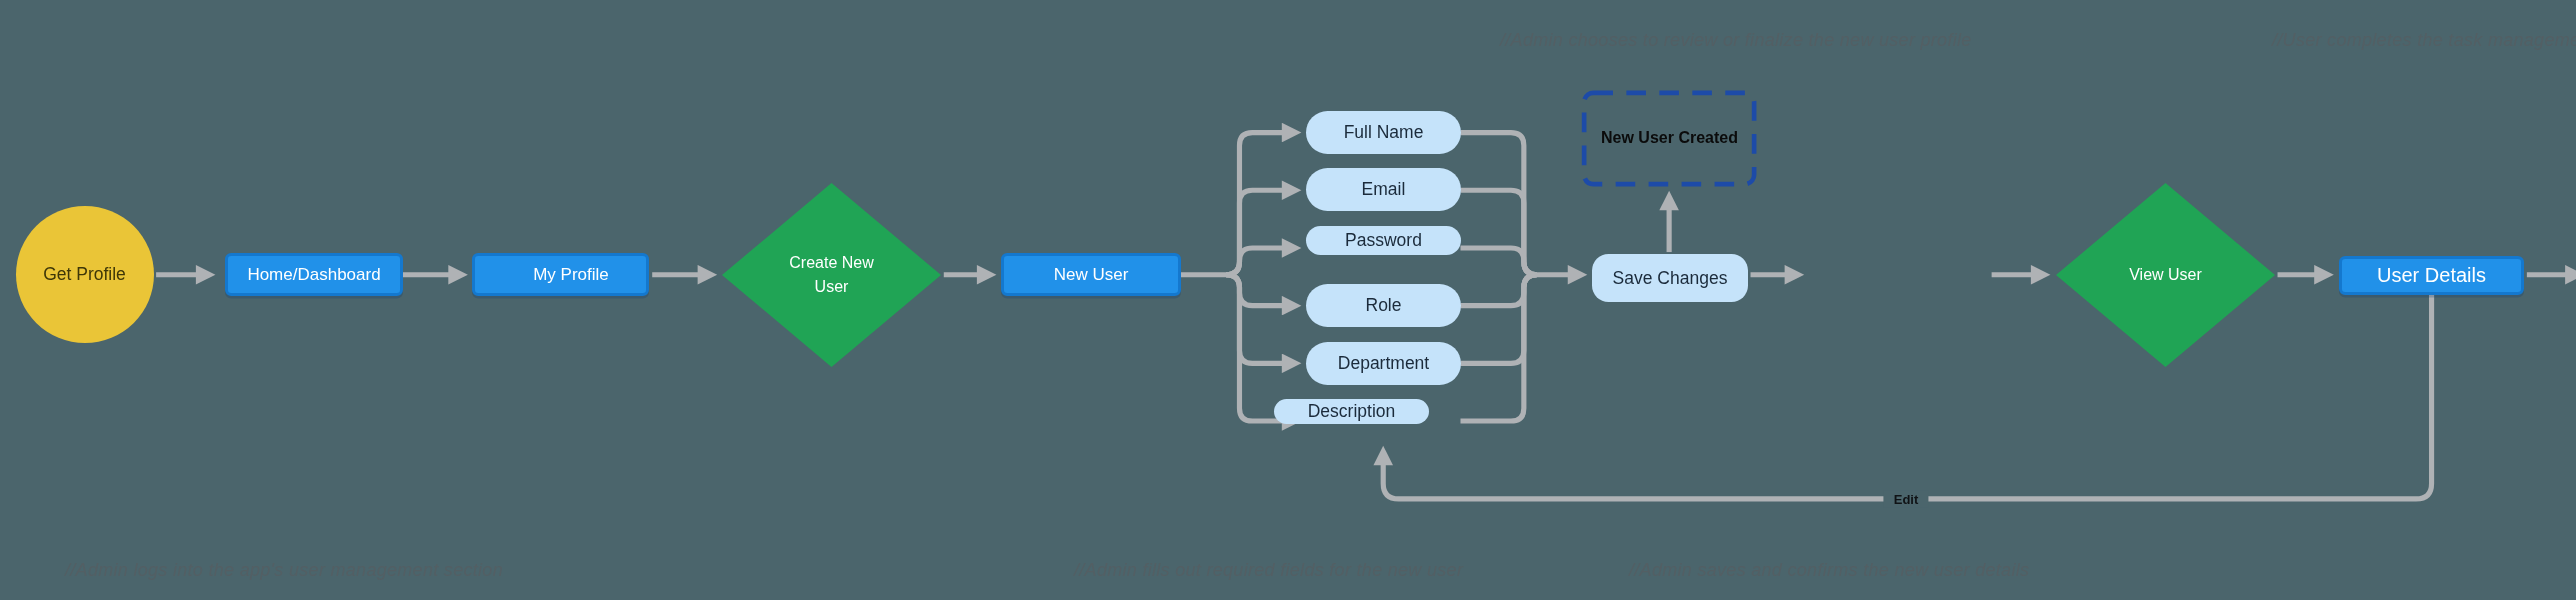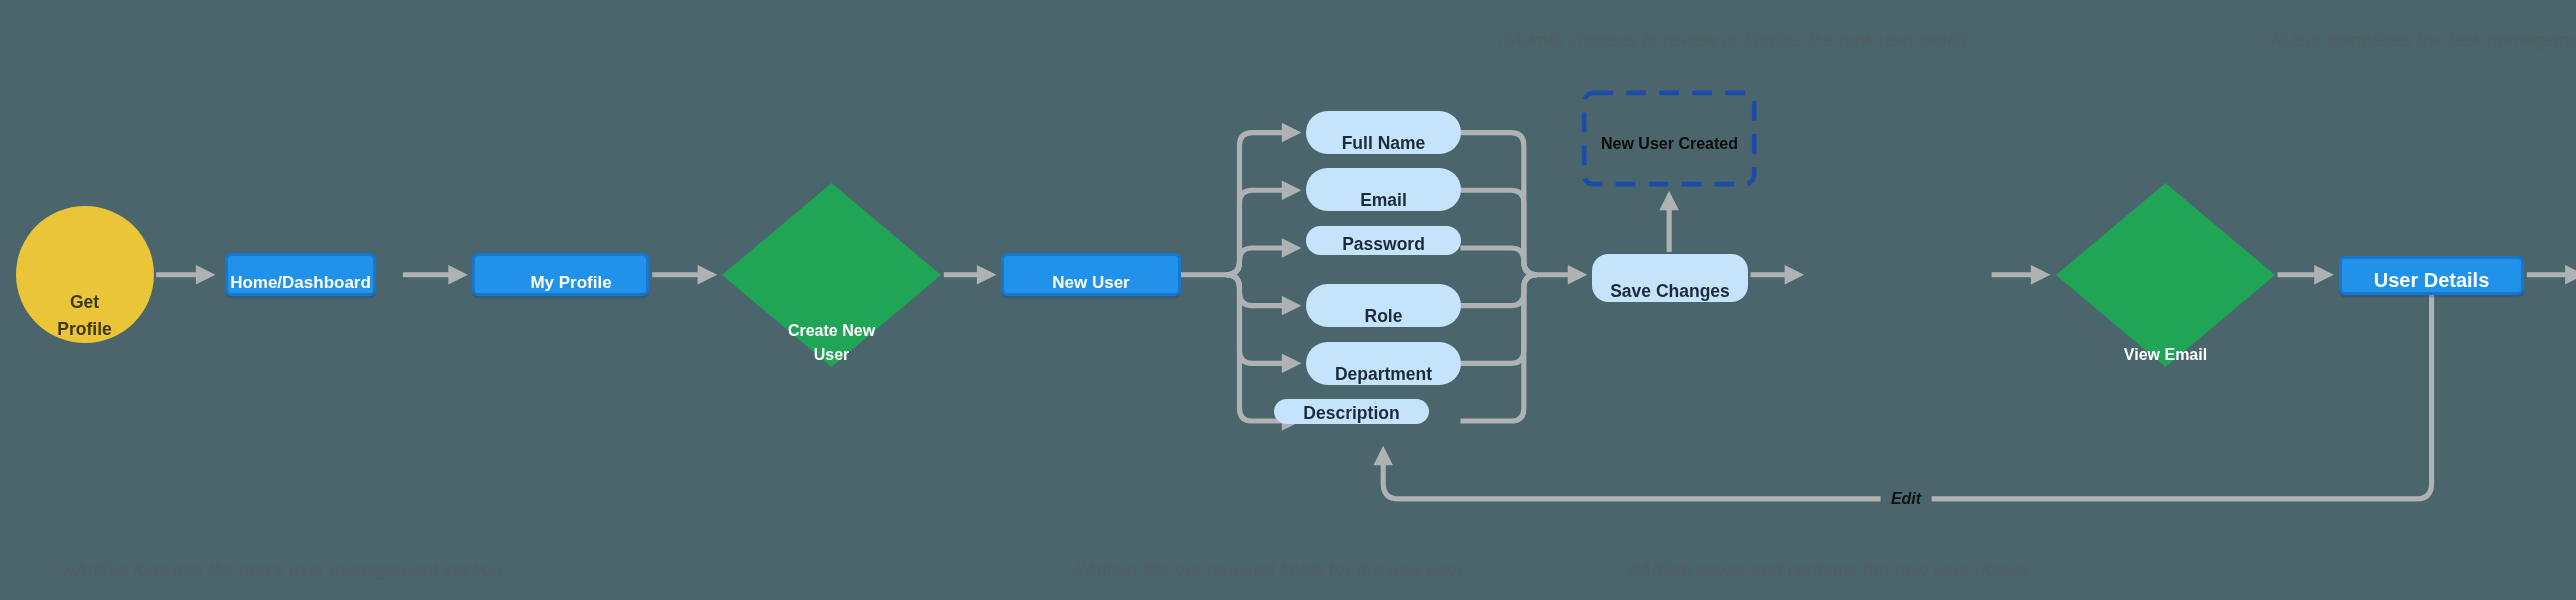--- a/index.html
+++ b/index.html
@@ -12,35 +12,35 @@
     --comment-text:#535F64; --edge-label-text:#101316;
   }
   *{margin:0;padding:0;box-sizing:border-box;}
   html,body{background:var(--bg);}
   body{font-family:"Liberation Sans",sans-serif;}
   .canvas{position:relative;width:2803px;height:601px;background:var(--bg);overflow:hidden;}
   svg.connectors{position:absolute;left:0;top:0;width:2803px;height:601px;}
   .connector{stroke:var(--arrow);stroke-width:10;fill:none;}
   .arrowhead{fill:var(--arrow);}
   .dashedbox{stroke:var(--dashed-border);stroke-width:9;fill:none;stroke-dasharray:38 26;}
-  .node{position:absolute;display:flex;align-items:flex-end;justify-content:center;text-align:center;font-weight:700;}
+  .node{position:absolute;display:flex;align-items:center;justify-content:center;text-align:center;font-weight:400;}
   .terminator{background:var(--terminator-fill);color:var(--terminator-text);border-radius:50%;font-size:17.5px;line-height:1.55;}
   .terminator .lbl{width:88px;}
   .process{background:var(--process-fill);border:3.1px solid var(--process-border);color:var(--process-text);
            border-radius:6.2px;font-size:17px;box-shadow:0 2.6px 0 rgba(10,60,110,0.25);}
   .decision{color:var(--decision-text);font-size:16px;line-height:1.5;}
   .decision .shape{position:absolute;inset:0;background:var(--decision-fill);
            clip-path:polygon(50% 0,100% 50%,50% 100%,0 50%);}
   .decision .lbl{position:relative;width:113px;}
   .field{background:var(--field-fill);color:var(--field-text);border-radius:21.6px;font-size:17.5px;}
   .savepill{background:var(--field-fill);color:var(--field-text);border-radius:16.5px;font-size:17.5px;}
   .created-label{position:absolute;display:flex;align-items:center;justify-content:center;text-align:center;
            color:var(--dashed-text);font-weight:700;font-size:16px;}
   .edge-label{position:absolute;transform:translate(-50%,-50%);background:var(--bg);
-           color:var(--edge-label-text);font-weight:700;font-size:16px;padding:1px 10.3px;white-space:nowrap;font-style:italic;}
+           color:var(--edge-label-text);font-weight:700;font-size:13px;padding:1px 10.3px;white-space:nowrap;}
   .comment{position:absolute;font-style:italic;color:var(--comment-text);font-size:18px;white-space:nowrap;letter-spacing:0.3px;}
 </style>
 </head>
 <body>
 
 <div class="canvas">
 
   <svg class="connectors" viewBox="0 0 5441 1166">
     <defs>
       <marker id="arw" viewBox="0 0 10 10" refX="1" refY="5" markerWidth="4.2" markerHeight="3.8" orient="auto-start-reverse">
@@ -78,21 +78,21 @@
 
     <path class="connector" d="M4720 571 V938 Q4720 968 4690 968 H2715 Q2685 968 2685 938 V899" marker-end="url(#arw)"></path>
 
     <rect class="dashedbox" x="3075" y="180" width="330" height="177" rx="18"></rect>
   </svg>
 
   <div class="node terminator" style="left:15.5px;top:206px;width:138px;height:137px;">
     <div class="lbl">Get Profile</div>
   </div>
 
-  <div class="node process" style="left:225px;top:253px;width:151px;height:43px;">
+  <div class="node process" style="left:225px;top:253px;width:178px;height:43px;">
     <div>Home/Dashboard</div>
   </div>
 
   <div class="node process" style="left:472px;top:253px;width:177px;height:43px;padding-left:21px;">
     <div>My Profile</div>
   </div>
 
   <div class="node process" style="left:1001px;top:253px;width:180px;height:43px;">
     <div>New User</div>
   </div>
@@ -114,32 +114,32 @@
   <div class="node field" style="left:1306px;top:284px;width:155px;height:43px;">
     <div>Role</div>
   </div>
   <div class="node field" style="left:1306px;top:342px;width:155px;height:43px;">
     <div>Department</div>
   </div>
   <div class="node field" style="left:1274px;top:399px;width:155px;height:25px;">
     <div>Description</div>
   </div>
 
-  <div class="created-label" style="left:1582px;top:96px;width:175px;height:96px;">
+  <div class="created-label" style="left:1582px;top:90px;width:175px;height:96px;">
     <div>New User Created</div>
   </div>
 
   <div class="node savepill" style="left:1592px;top:254px;width:156px;height:48px;">
     <div>Save Changes</div>
   </div>
 
 
   <div class="node decision" style="left:2056px;top:183px;width:219px;height:184px;">
     <div class="shape"></div>
-    <div class="lbl">View Email</div>
+    <div class="lbl">View User</div>
   </div>
 
   <div class="node process" style="left:2339px;top:256px;width:185px;height:39px;font-size:20px;">
     <div>User Details</div>
   </div>
 
   <div class="edge-label" style="left:1906px;top:499px;">Edit</div>
 
   <div class="comment" style="left:65px;top:560px;">//Admin logs into the app's user management section</div>
   <div class="comment" style="left:1074px;top:560px;">//Admin fills out required fields for the new user</div>

